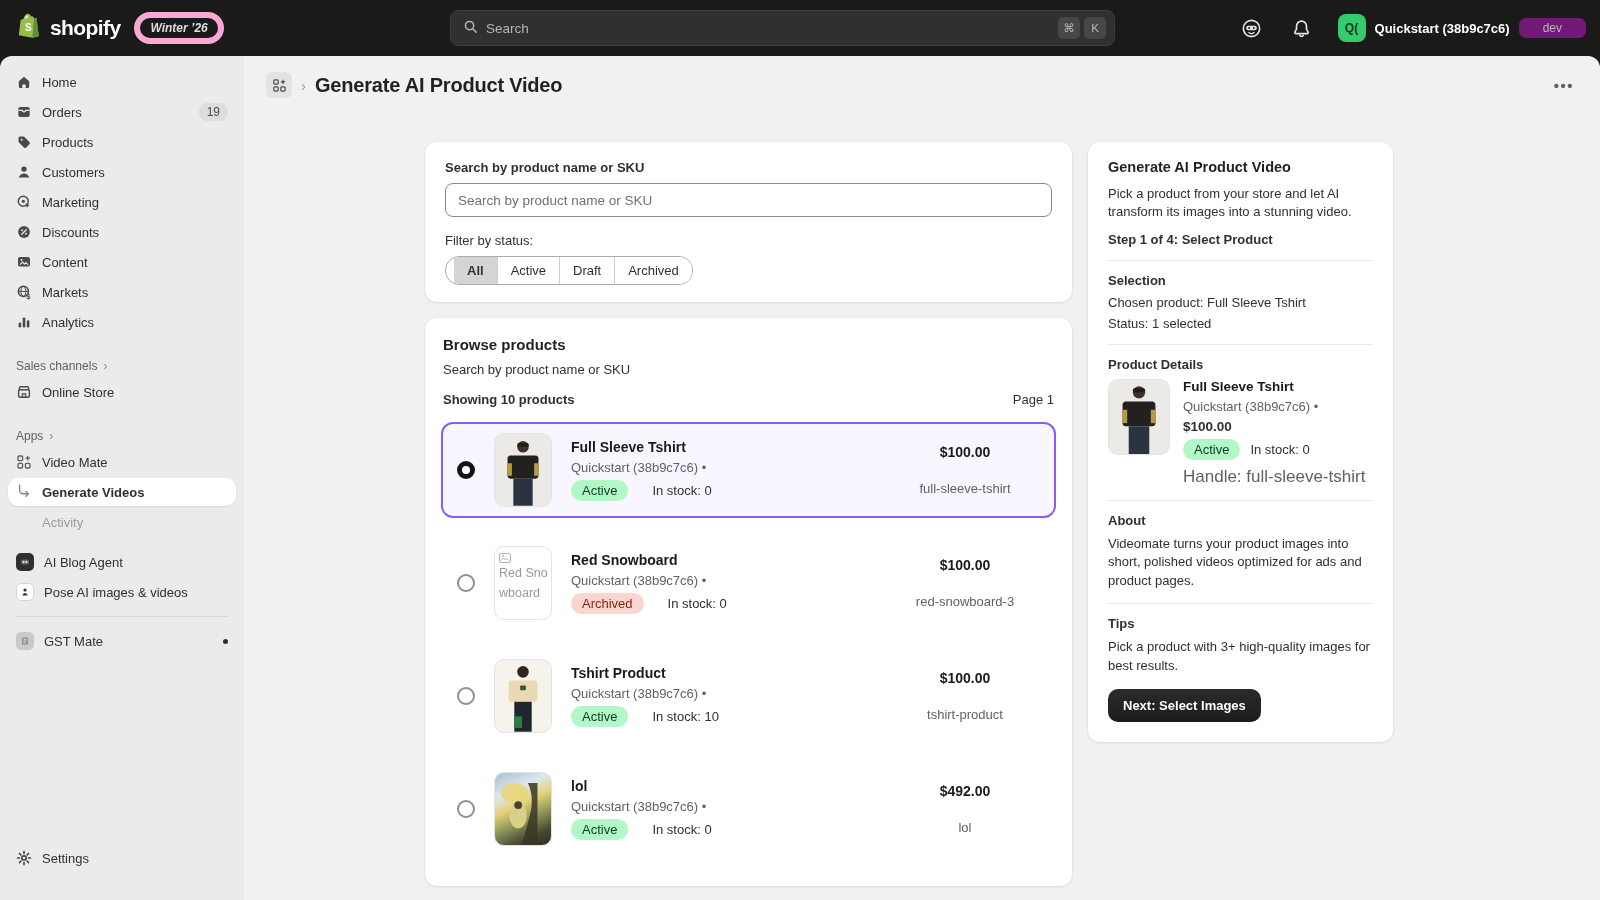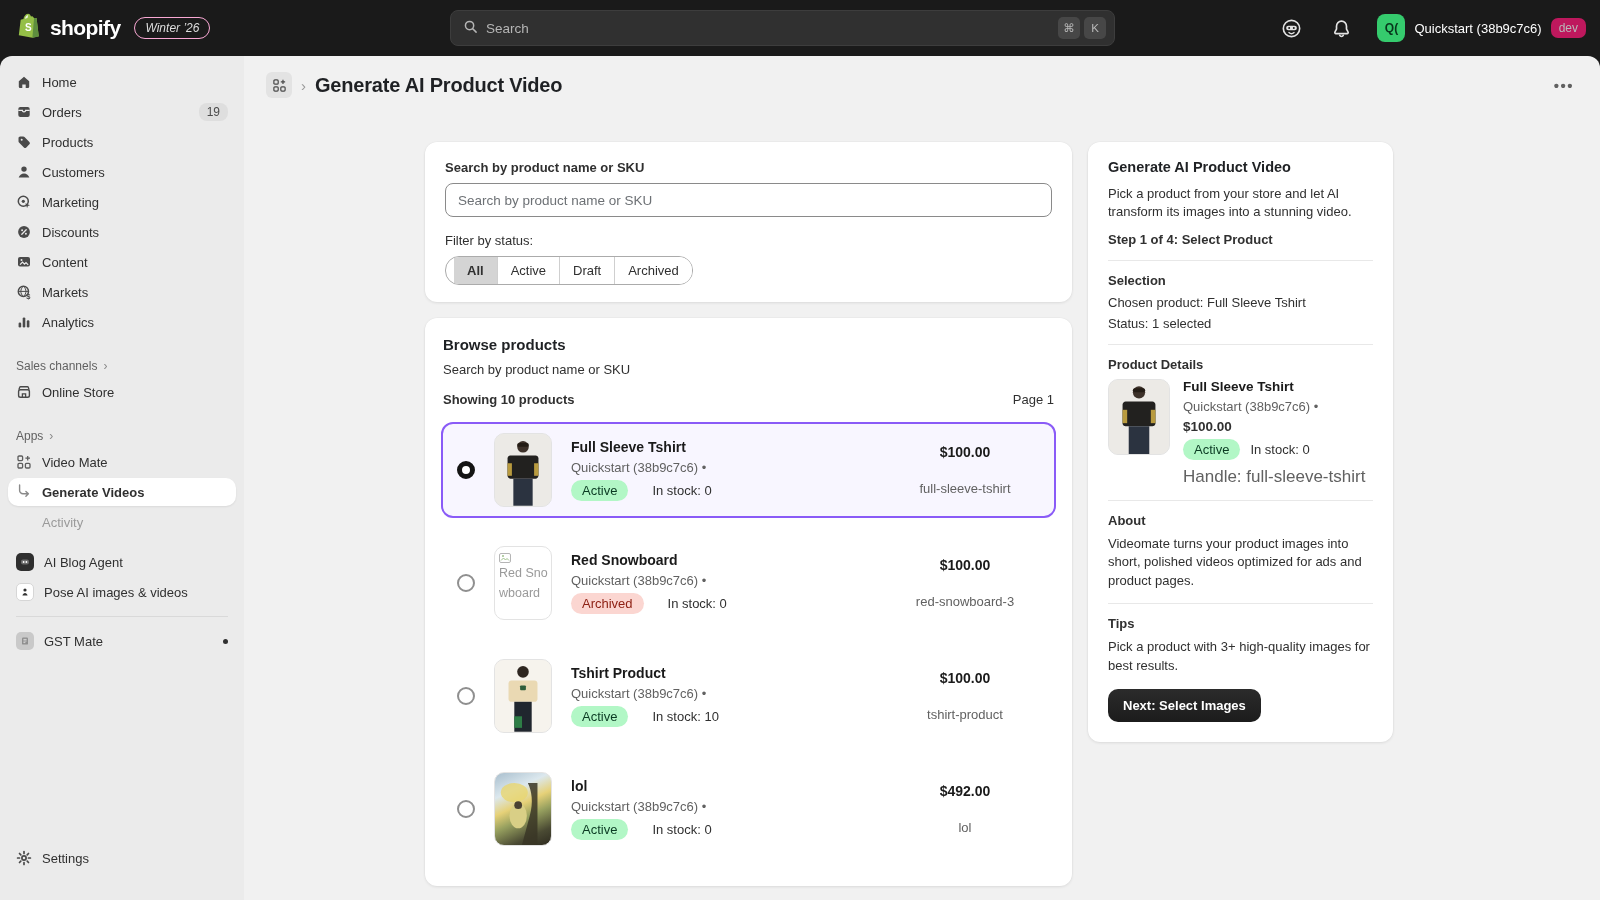--- a/index.html
+++ b/index.html
@@ -3,35 +3,35 @@
 <meta charset="utf-8">
 <style>
   * { margin:0; padding:0; box-sizing:border-box; }
   html,body { width:1600px; height:900px; overflow:hidden; }
   body { background:#1a1a1a; font-family:"Liberation Sans","DejaVu Sans",sans-serif; color:#303030; }
 
   
   .topbar { height:56px; position:relative; display:flex; align-items:center; padding:0 16px; }
   .brand { display:flex; align-items:center; gap:8px; }
   .brand-word { color:#fff; font-size:21px; font-weight:700; letter-spacing:-0.6px; }
-  .release-badge { margin-left:6px; border:1px solid #f9a8d4; border-radius:999px; color:#dedede;
-    font-size:12px; font-style:italic; font-weight:400; padding:3px 10px; }
+  .release-badge { margin-left:6px; border:6px solid #f9a8d4; border-radius:999px; color:#dedede;
+    font-size:12px; font-style:italic; font-weight:700; padding:3px 10px; }
   .gsearch { position:absolute; left:450px; top:10px; width:665px; height:36px; background:#303030;
     border:1px solid #3d3d3d; border-radius:8px; display:flex; align-items:center; padding:0 8px 0 12px; }
   .gsearch input { flex:1; background:transparent; border:none; outline:none; color:#e3e3e3; font-size:13.5px; margin-left:8px; font-family:inherit; }
   .gsearch input::placeholder { color:#b5b5b5; }
   .kbd { width:22px; height:22px; border-radius:5px; background:#474747; color:#b8b8b8; font-size:11.5px;
     display:flex; align-items:center; justify-content:center; margin-left:4px; }
   .top-right { position:absolute; right:14px; top:0; height:56px; display:flex; align-items:center; gap:22px; }
   .top-icon-btn { width:28px; height:28px; display:flex; align-items:center; justify-content:center; cursor:pointer; }
   .account { display:flex; align-items:center; gap:9px; cursor:pointer; }
   .avatar { width:28px; height:28px; border-radius:8px; background:#35cb6d; color:#07351c; font-size:12px;
     font-weight:700; display:flex; align-items:center; justify-content:center; }
-  .acct-name { color:#fff; font-size:13px; font-weight:400; }
-  .env-badge { background:#be185d; color:#b9b9b9; font-size:12px; border-radius:7px; padding:3px 8px; }
+  .acct-name { color:#fff; font-size:13px; font-weight:700; }
+  .env-badge { background:#701a75; color:#b9b9b9; font-size:12px; border-radius:7px; padding:3px 24px; }
 
   
   .frame { height:844px; display:flex; border-radius:12px 12px 0 0; overflow:hidden; }
 
   
   .sidebar { width:244px; background:#ebebeb; padding:12px 8px 8px; position:relative; flex:none; }
   .nav-item { height:28px; margin-bottom:2px; display:flex; align-items:center; gap:10px; padding:0 8px;
     border-radius:10px; font-size:13px; color:#303030; cursor:pointer; }
   .nav-item .icon { width:16px; height:16px; flex:none; display:flex; align-items:center; justify-content:center; }
   .nav-badge { margin-left:auto; background:#dedede; color:#4a4a4a; border-radius:8px; font-size:12px; padding:2px 8px; }

